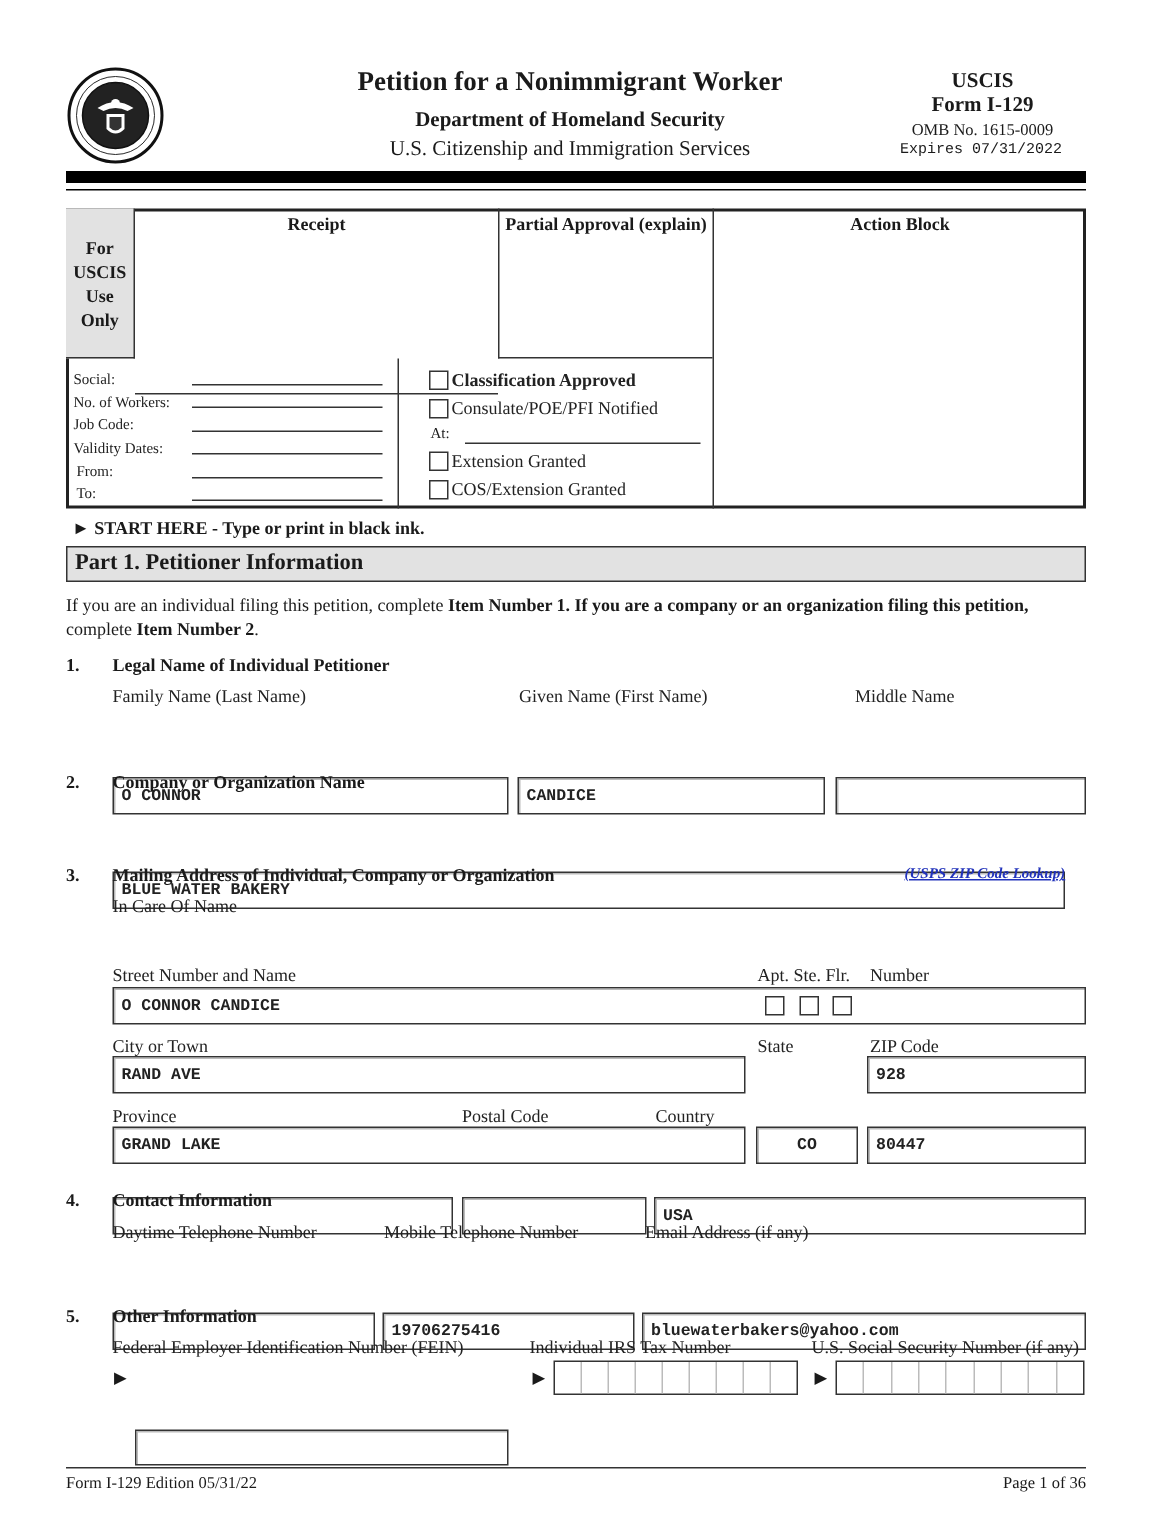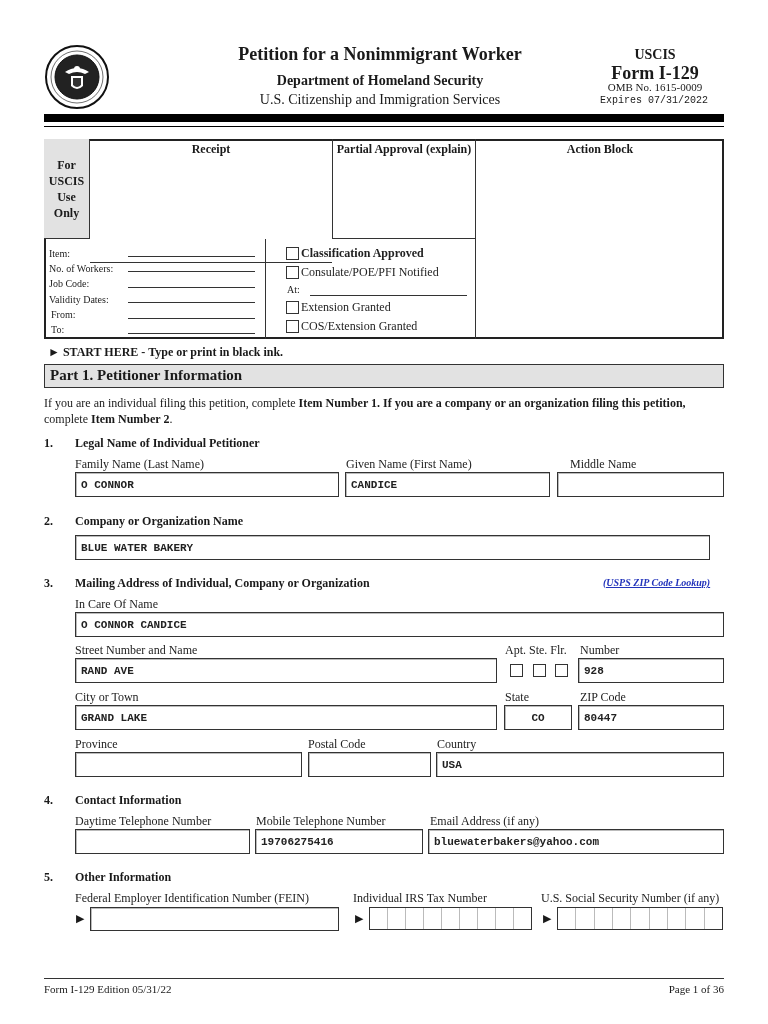--- a/index.html
+++ b/index.html
@@ -2,31 +2,31 @@
 <html><head>
 <meta charset="utf-8">
 <style>
   * { box-sizing: border-box; margin: 0; padding: 0; }
   html, body { width: 768px; height: 1024px; background: #ffffff; }
   body { position: relative; font-family: "Liberation Serif", "DejaVu Serif", serif; color: #1a1a1a; overflow: hidden; }
   .abs { position: absolute; }
   .mono { font-family: "Liberation Mono", "DejaVu Sans Mono", monospace; font-weight: bold; font-size: 11px; color: #222; }
   .lbl { font-size: 12px; color: #222; white-space: nowrap; }
   .b { font-weight: bold; }
-  .field { position: absolute; border: 1.5px solid #333; background: #fff; padding: 3px 5px; display: flex; align-items: center; box-shadow: inset 1px 1px 0 #bbb; }
+  .field { position: absolute; border: 1.5px solid #333; background: #fff; padding: 3px 5px; display: flex; align-items: center; box-shadow: inset 1px 1px 0 #bbb; margin-top: 46px; }
   .cb { display: inline-block; width: 13px; height: 13px; border: 1px solid #333; background: #fff; vertical-align: middle; }
   .hline { position: absolute; border-top: 1px solid #333; }
 
   
   .seal { left: 44px; top: 44px; width: 66px; height: 66px; }
   .title { left: 200px; top: 44px; width: 360px; text-align: center; font-size: 18px; font-weight: bold; }
   .dept { left: 200px; top: 73px; width: 360px; text-align: center; font-size: 14px; font-weight: bold; }
   .agency { left: 200px; top: 92px; width: 360px; text-align: center; font-size: 14px; }
   .uscis { left: 600px; top: 47px; width: 110px; text-align: center; font-size: 14px; font-weight: bold; }
-  .formno { left: 600px; top: 63px; width: 110px; text-align: center; font-size: 18px; font-weight: bold; }
+  .formno { left: 600px; top: 63px; width: 110px; text-align: center; font-size: 14px; font-weight: bold; }
   .omb { left: 600px; top: 81px; width: 110px; text-align: center; font-size: 11px; }
   .expires { left: 600px; top: 95px; width: 110px; font-size: 10px; font-family: Liberation Mono, monospace; }
   .rule-thick { left: 44px; top: 114px; width: 680px; height: 8px; background: #000; }
   .rule-thin { left: 44px; top: 126px; width: 680px; height: 1px; background: #000; }
 
   
   .uscis-box { left: 44px; top: 139px; width: 680px; height: 200px; border: 2px solid #222; }
   .use-only { left: 44px; top: 139px; width: 46px; height: 100px; background: #e2e2e2; border-right: 1px solid #333; border-bottom: 1px solid #333; font-size: 12px; font-weight: bold; text-align: center; padding-top: 18px; line-height: 16px; }
   .receipt-cell { left: 90px; top: 139px; width: 242px; height: 124px; border-bottom: 1px solid #333; }
   .partial-cell { left: 332px; top: 139px; width: 143px; height: 100px; border-left: 1px solid #333; border-bottom: 1px solid #333; }
@@ -89,21 +89,21 @@
   <div class="cell-head">Receipt</div>
 </div>
 <div class="abs partial-cell">
   <div class="cell-head">Partial Approval (explain)</div>
 </div>
 <div class="abs action-cell">
   <div class="cell-head">Action Block</div>
 </div>
 <div class="abs mid-divider"></div>
 
-<div class="class-row" style="top:248px">Item:</div>
+<div class="class-row" style="top:248px">Social:</div>
 <div class="class-line" style="top:256px"></div>
 <div class="class-row" style="top:263px">No. of Workers:</div>
 <div class="class-line" style="top:271px"></div>
 <div class="class-row" style="top:278px">Job Code:</div>
 <div class="class-line" style="top:287px"></div>
 <div class="class-row" style="top:294px">Validity Dates:</div>
 <div class="class-line" style="top:302px"></div>
 <div class="class-row" style="top:309px; left:51px">From:</div>
 <div class="class-line" style="top:318px"></div>
 <div class="class-row" style="top:324px; left:51px">To:</div>

